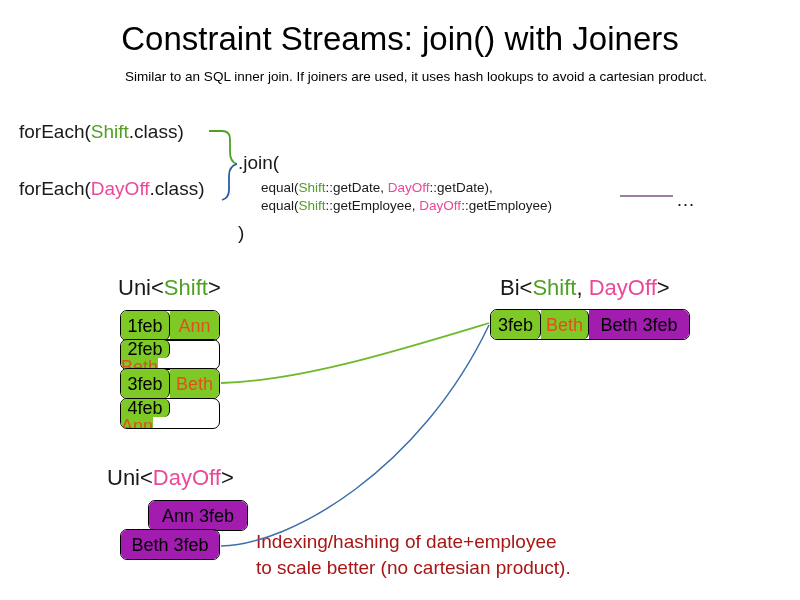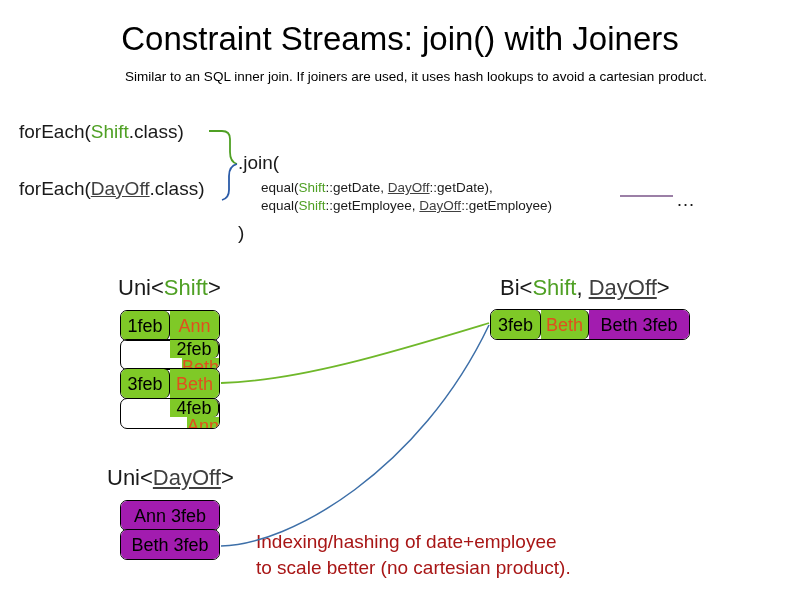--- a/index.html
+++ b/index.html
@@ -30,21 +30,21 @@
 
   
   .code{
     position:absolute;
     font-size:19px;
     white-space:nowrap;
     color:#1a1a1a;
   }
   .code.small{font-size:13.5px;}
   .kw-shift{color:#4fa024;}
-  .kw-dayoff{color:#404040;text-decoration:underline;}
+  .kw-dayoff{color:#ec4899;}
 
   #forEachShift{left:19px;top:121px;}
   #forEachDayOff{left:19px;top:178px;}
   #joinOpen{left:238px;top:152px;}
   #joinLine1{left:261px;top:180px;}
   #joinLine2{left:261px;top:198px;}
   #joinClose{left:238px;top:222px;}
 
   #purpleRule{
     position:absolute;left:620px;top:195px;width:53px;height:2px;
@@ -63,21 +63,21 @@
   #labelBi{left:500px;top:275px;}
   #labelUniDayOff{left:107px;top:465px;}
 
   
   .box{
     position:absolute;
     border:1.6px solid #000;
     border-radius:7px;
     box-sizing:border-box;
     display:flex;
-    align-items:flex-end;
+    align-items:flex-start;
     overflow:hidden;
   }
   .cell{
     box-sizing:border-box;
     height:100%;
     display:flex;align-items:center;justify-content:center;
     font-size:18px;
     line-height:1;
     white-space:nowrap;
   }
@@ -90,21 +90,21 @@
 
   .shiftbox{left:120px;width:100px;height:31px;}
   #shift0{top:310px;}
   #shift1{top:339px;flex-direction:column;}
   #shift2{top:368px;}
   #shift3{top:398px;flex-direction:column;}
   .shiftbox .c0{width:49px;}
   .shiftbox .c1{flex:1;}
 
   .dayoffbox{left:120px;width:100px;height:31px;}
-  #dayoff0{top:500px;}
+  #dayoff0{top:500px;margin-left:28px;}
   #dayoff1{top:529px;}
   .dayoffbox .c0{width:100%;}
 
   #bibox{left:490px;top:309px;width:200px;height:31px;}
   #bibox .b0{width:50px;}
   #bibox .b1{width:48px;}
   #bibox .b2{flex:1;}
 
   
   .note{

